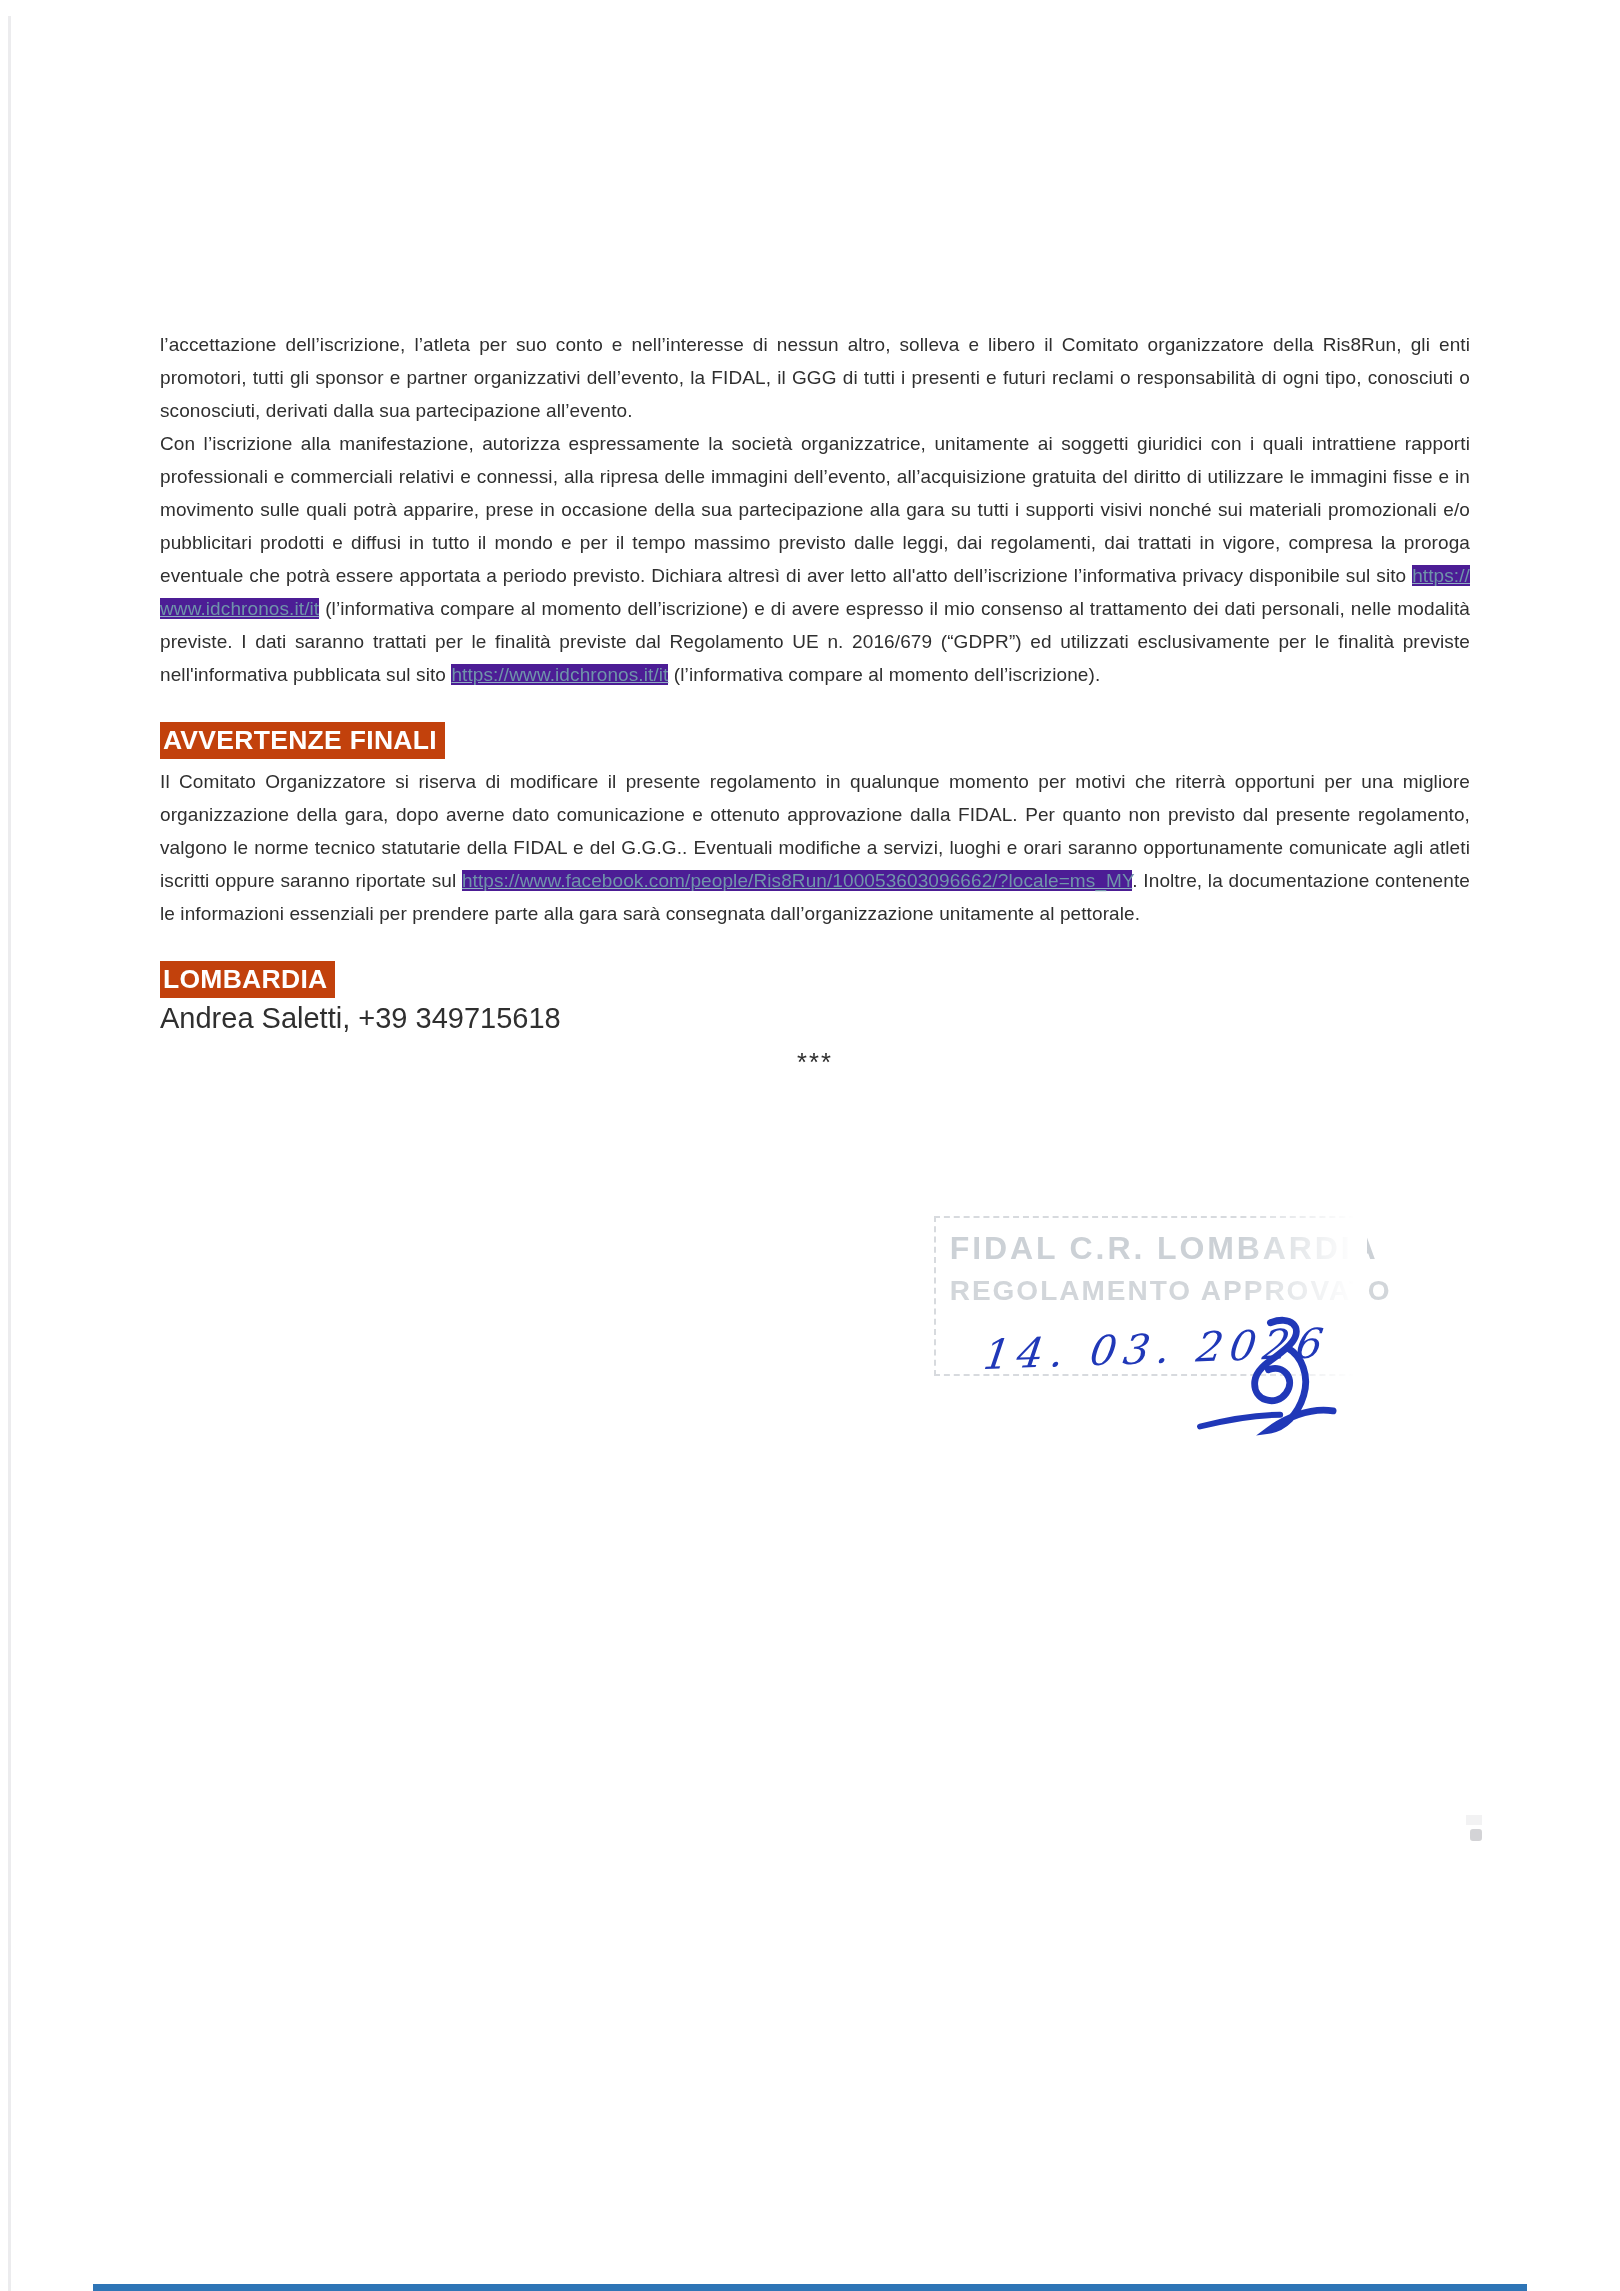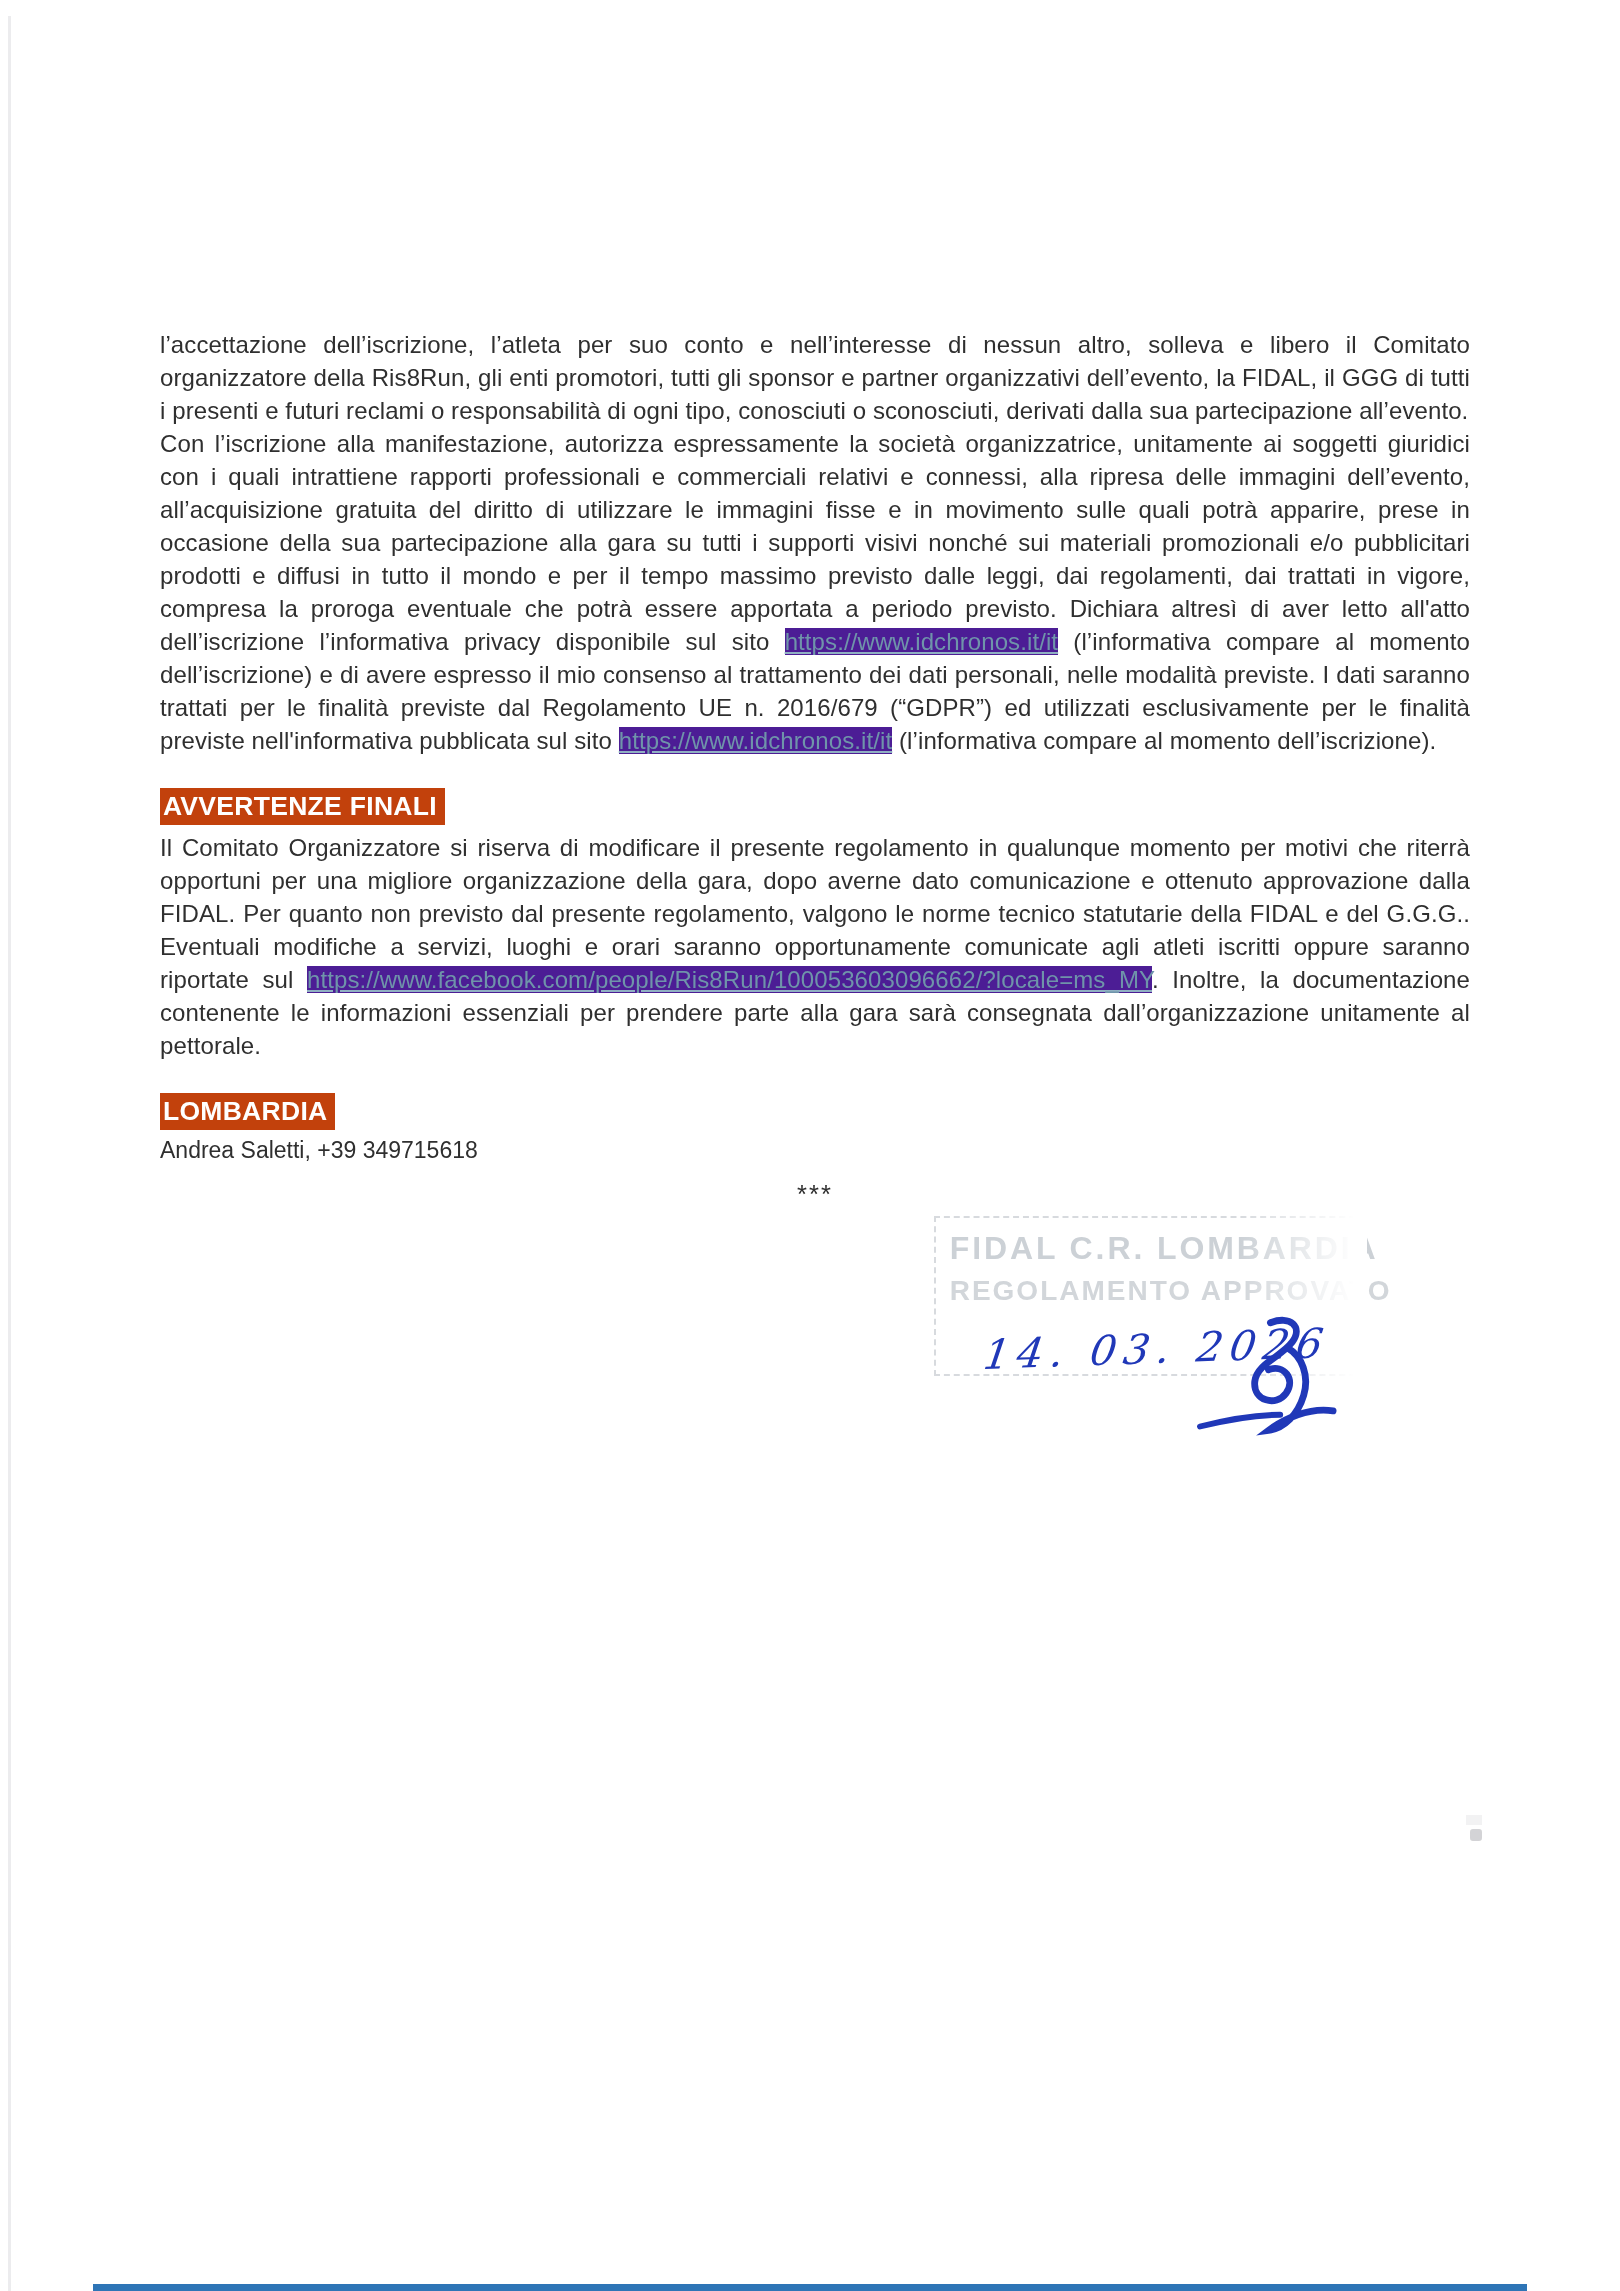--- a/index.html
+++ b/index.html
@@ -12,21 +12,21 @@
     overflow:hidden;
   }
   .page-edge-line {
     position:absolute; left:7.8px; top:15.7px; bottom:0;
     width:2.9px; background:#ececee;
   }
   .content {
     position:absolute; left:160px; top:328px; width:1310px;
   }
   .content p {
-    font-size:24px; line-height:33px;
+    font-size:19px; line-height:33px;
     text-align:justify;
     color:#2f2f2f;
     letter-spacing:0.1px;
   }
   a.doc-link, span.doc-link {
     color:#6f94aa;
     text-decoration:underline;
     text-decoration-color:#8fb0c2;
     background:#4c1d95;
     cursor:pointer;
@@ -38,21 +38,21 @@
     color:#ffffff;
     font-weight:bold;
     font-size:26.5px;
     line-height:32px;
     padding:2px 7.8px 2.9px 2.9px;
     letter-spacing:0.3px;
   }
   .gap-sm { height:31px; }
   .gap-xs { height:5.9px; }
   .contact-line {
-    font-size:23px; line-height:33px; margin-top:3.9px;
+    font-size:29px; line-height:33px; margin-top:3.9px;
     text-align:left;
   }
   .separator {
     text-align:center;
     font-size:25.5px;
     letter-spacing:2px;
     margin-top:13.7px;
     color:#2f2f2f;
   }
   

